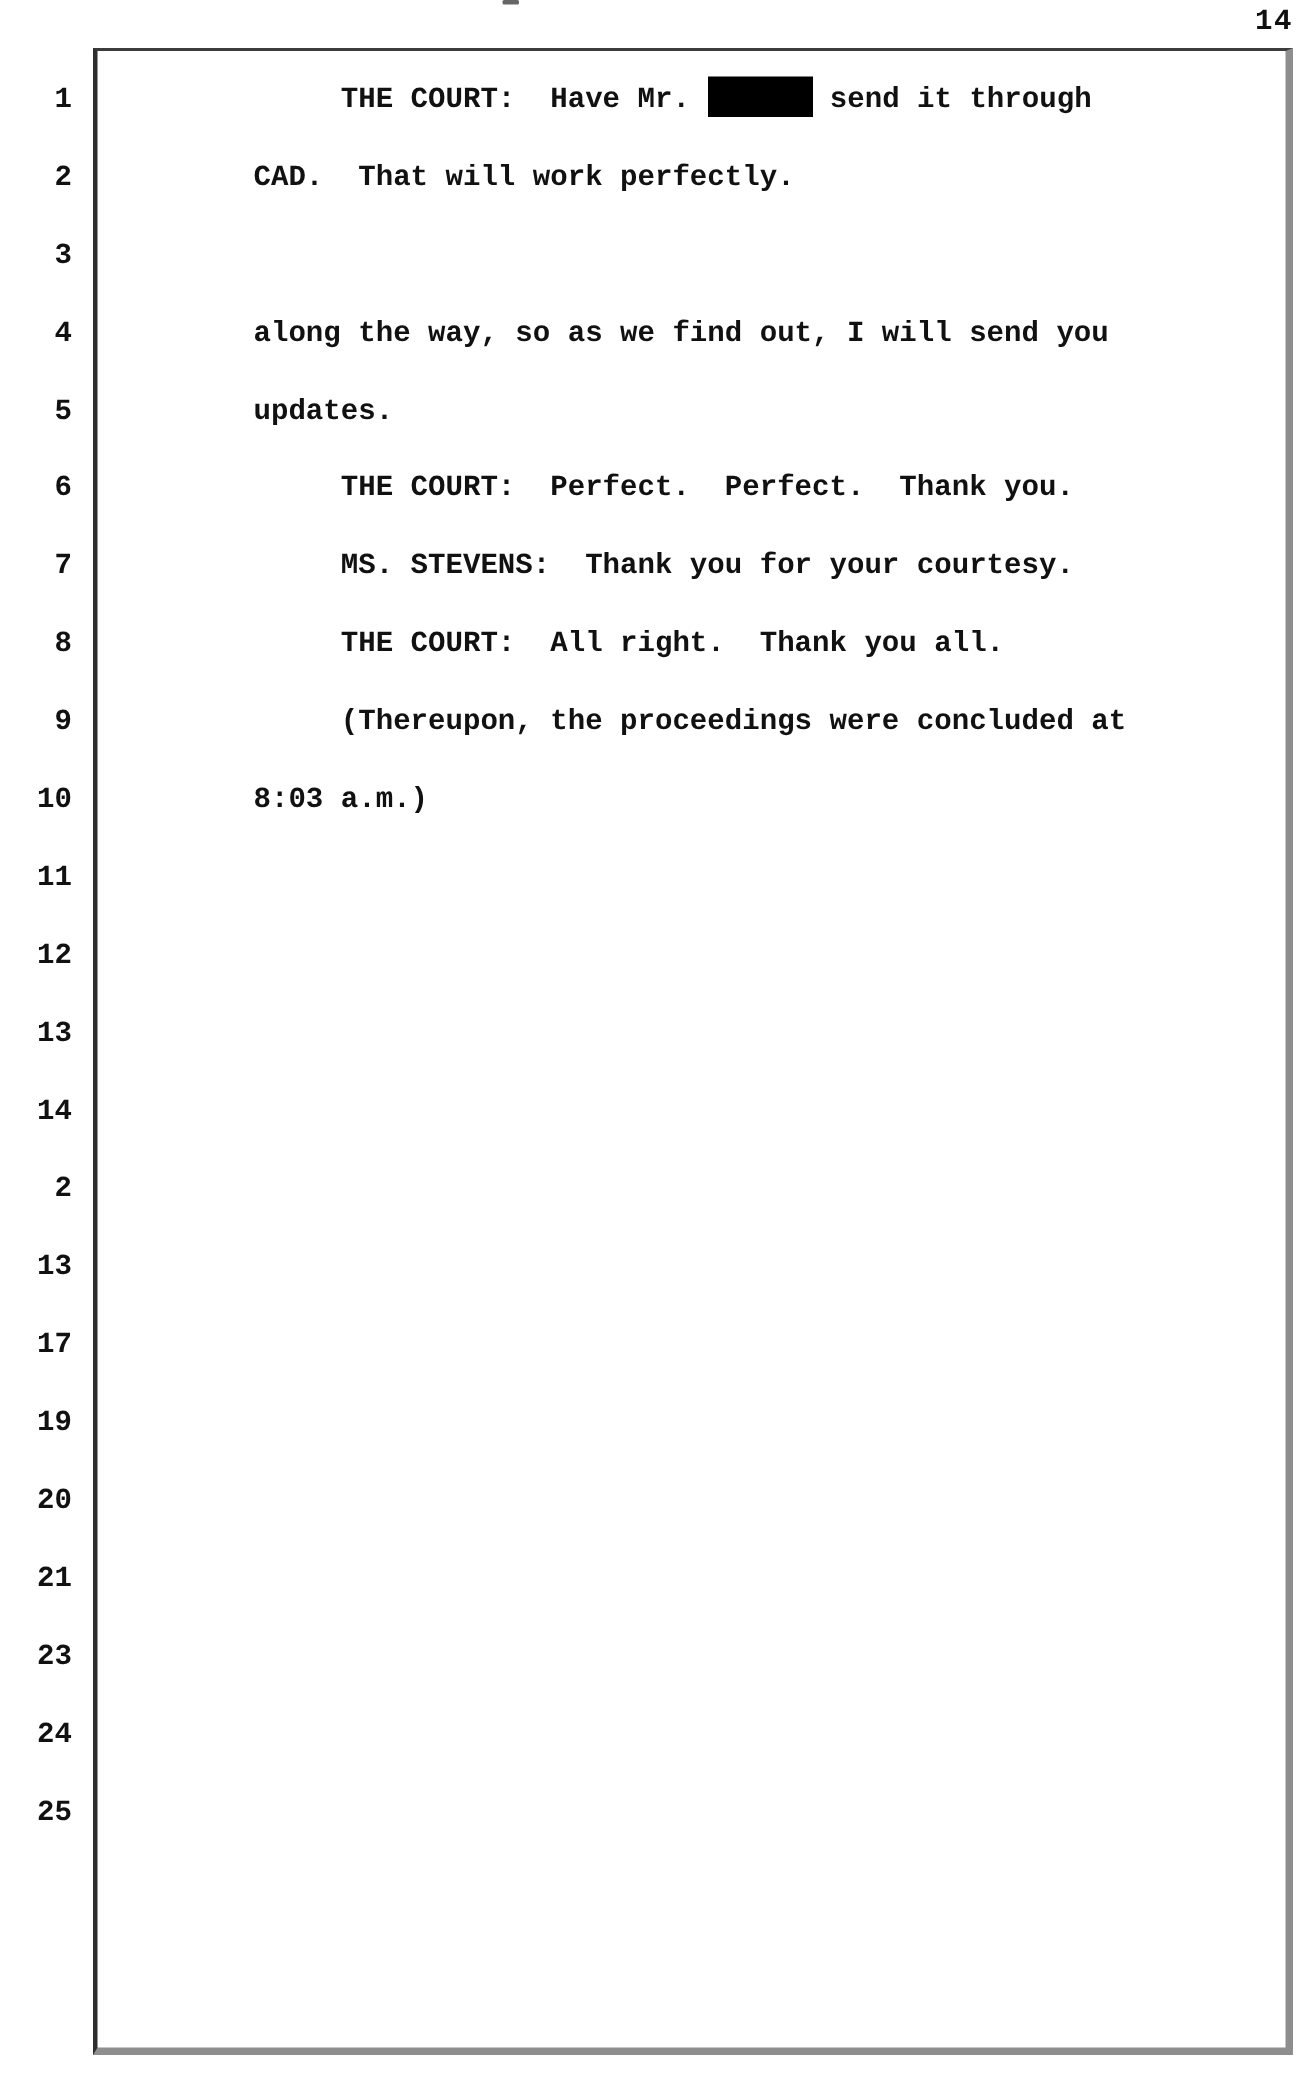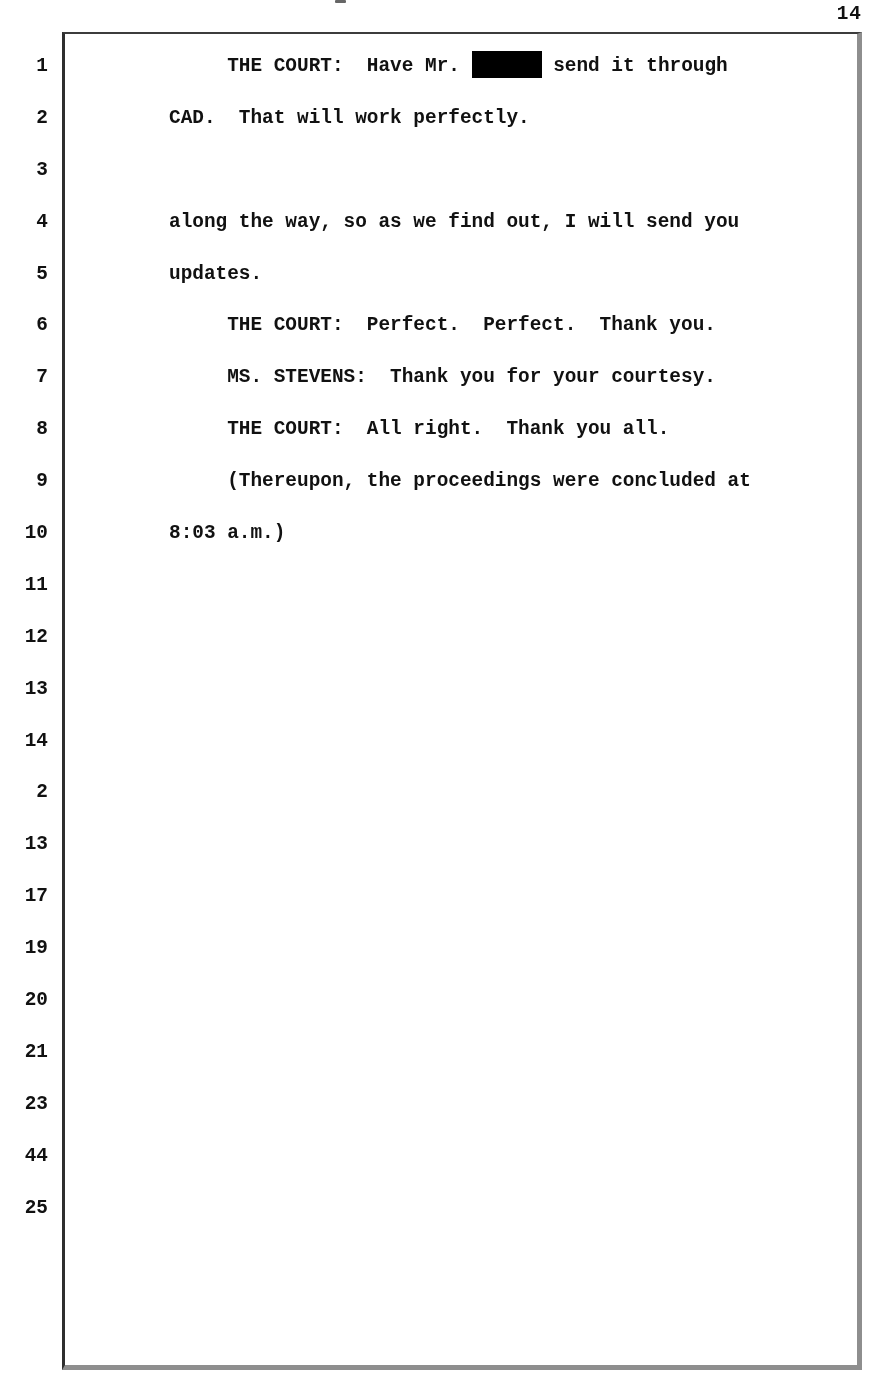--- a/index.html
+++ b/index.html
@@ -104,15 +104,15 @@
     <div class="row"><span class="num">12</span><span class="text"></span></div>
     <div class="row"><span class="num">13</span><span class="text"></span></div>
     <div class="row"><span class="num">14</span><span class="text"></span></div>
     <div class="row"><span class="num">2</span><span class="text"></span></div>
     <div class="row"><span class="num">13</span><span class="text"></span></div>
     <div class="row"><span class="num">17</span><span class="text"></span></div>
     <div class="row"><span class="num">19</span><span class="text"></span></div>
     <div class="row"><span class="num">20</span><span class="text"></span></div>
     <div class="row"><span class="num">21</span><span class="text"></span></div>
     <div class="row"><span class="num">23</span><span class="text"></span></div>
-    <div class="row"><span class="num">44</span><span class="text"></span></div>
+    <div class="row"><span class="num">24</span><span class="text"></span></div>
     <div class="row"><span class="num">25</span><span class="text"></span></div>
   </div>
 
 </body></html>

